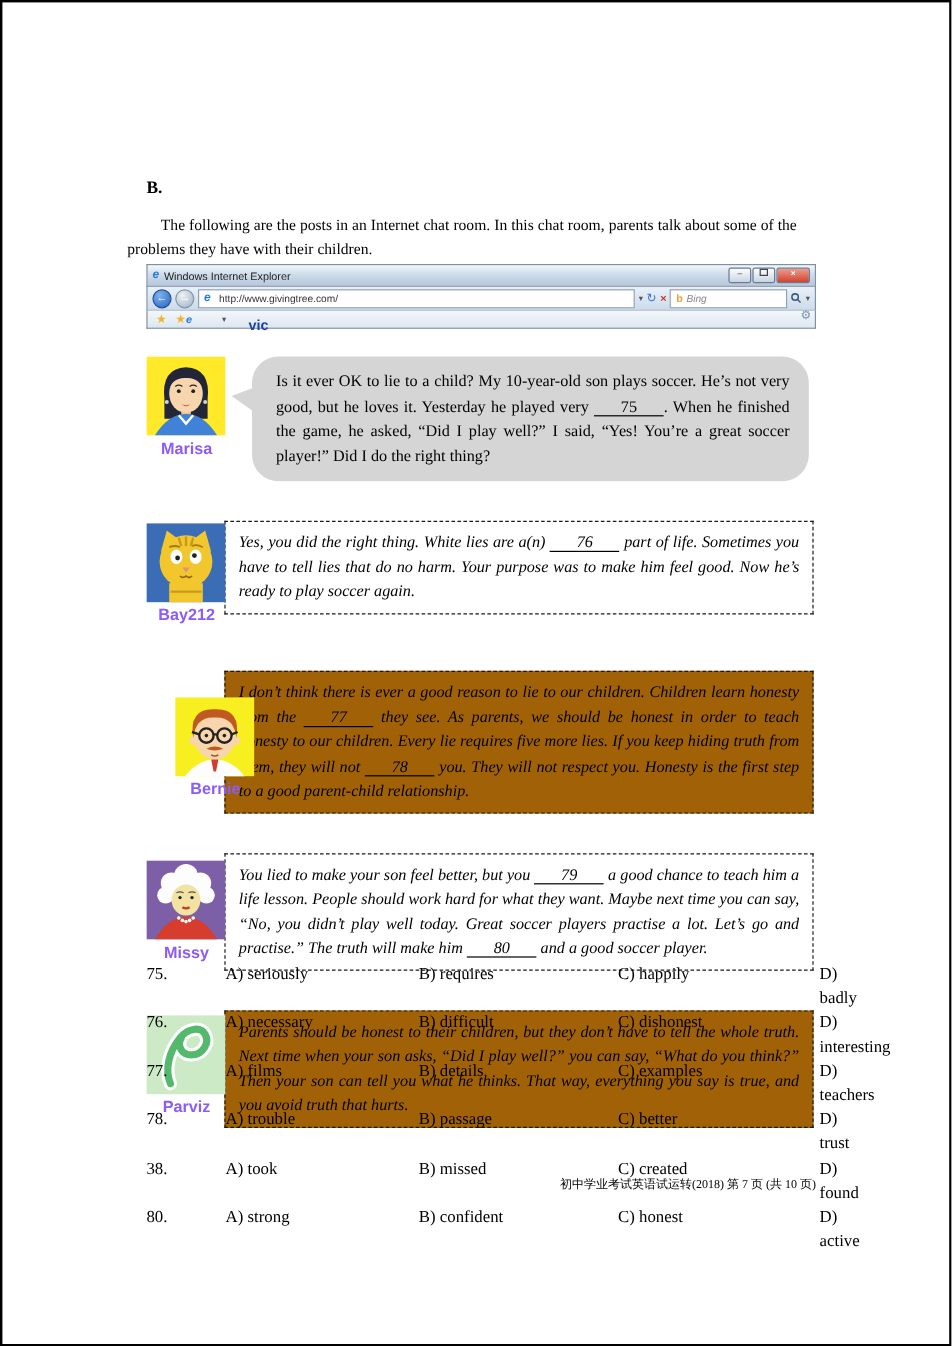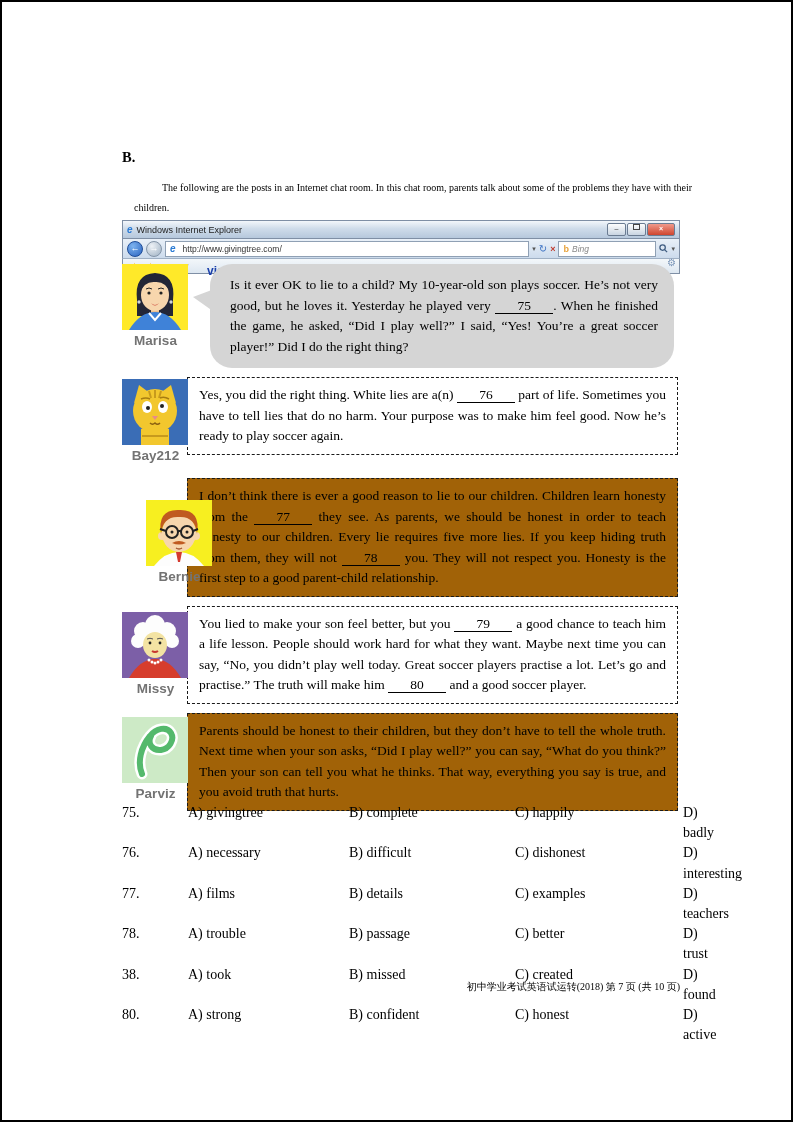--- a/index.html
+++ b/index.html
@@ -2,21 +2,21 @@
 <html><head>
 <meta charset="utf-8">
 <style>
   html,body{margin:0;padding:0;background:#ffffff;}
   .page{position:relative;width:793px;height:1122px;background:#fff;border:2px solid #000;
         box-sizing:border-box;font-family:"Liberation Serif",serif;color:#000;overflow:hidden;}
 
   
   .heading{position:absolute;left:120px;top:147px;width:560px;font-weight:bold;font-size:14.5px;display:flex;}
   .heading .sec-label{width:29px;flex:none;}
-  .intro{position:absolute;left:132px;top:176px;width:558px;font-size:10px;line-height:19.5px;
+  .intro{position:absolute;left:104px;top:176px;width:558px;font-size:13px;line-height:19.5px;
          text-align:justify;text-indent:28px;}
 
   
   .browser{position:absolute;left:120px;top:218px;width:558px;font-family:"Liberation Sans",sans-serif;}
   .titlebar{height:17px;background:linear-gradient(#f3f7fb,#cfdcea 45%,#b6c8dc);border:1px solid #7f8fa5;
             border-bottom:none;display:flex;align-items:center;padding:0 4px;font-size:9px;color:#222;}
   .ie-e{color:#2b7bd4;font-weight:bold;font-style:italic;font-size:10px;margin-right:4px;}
   .win-buttons{margin-left:auto;display:flex;align-items:center;}
   .win-btn{width:17px;height:11px;border:1px solid #6b7c92;border-radius:2px;margin-left:1px;
            background:linear-gradient(#fdfdfd,#c9d5e2);font-size:7px;line-height:10px;text-align:center;color:#333;}
@@ -42,27 +42,27 @@
   .fav-e{color:#2b7bd4;font-weight:bold;font-size:9px;font-style:italic;}
 
   
   .posts{position:absolute;left:120px;top:262px;width:558px;}
   .tools-icon{position:absolute;right:4px;top:-7px;font-size:10px;color:#7a95b8;}
   .heading-fragment{position:absolute;left:85px;top:0;color:#1a3faa;font-weight:bold;
                     font-family:"Liberation Sans",sans-serif;font-size:12px;z-index:1;}
   .post-row{position:relative;margin-bottom:9px;min-height:92px;}
   .avatar-block{position:absolute;left:0;top:0;width:67px;text-align:center;}
   .avatar{width:66px;height:66px;display:block;}
-  .avatar-label{font-family:"Liberation Sans",sans-serif;font-weight:bold;color:#737373;font-size:13.5px;margin-top:3px;}
-  .post-text{font-size:13.5px;line-height:20.5px;text-align:justify;}
+  .avatar-label{font-family:"Liberation Sans",sans-serif;font-weight:bold;color:#8b5cf6;font-size:13.5px;margin-top:3px;}
+  .post-text{font-size:13.5px;line-height:20.5px;text-align:justify;margin-top:33px;}
   .bubble{position:relative;margin-left:88px;width:464px;box-sizing:border-box;background:#d5d5d5;
           border-radius:22px;padding:11px 16px 11px 20px;z-index:2;}
   .bubble::before{content:"";position:absolute;left:-17px;top:24px;width:0;height:0;
           border-top:9px solid transparent;border-bottom:17px solid transparent;border-right:24px solid #d5d5d5;}
-  .postbox{margin-left:65px;width:491px;box-sizing:border-box;border:1.6px dashed #1a1a1a;padding:7px 11px;}
+  .postbox{margin-left:65px;width:491px;box-sizing:border-box;border:1.6px dashed #1a1a1a;padding:7px 11px;font-style:italic;}
   .postbox.gray{background:#a16207;}
   .postbox.white{background:#fff;}
   .blank{display:inline-block;min-width:50px;text-align:center;border-bottom:1.3px solid #000;
          line-height:15px;padding:0 4px;}
 
   
   .options{position:absolute;left:120px;top:801px;width:558px;}
   .opt-row{display:grid;grid-template-columns:30px 125px 130px 132px auto;font-size:14px;line-height:20.2px;gap:36px;}
 
   
@@ -231,22 +231,22 @@
         </svg>
         <div class="avatar-label">Parviz</div>
       </div>
       <div class="postbox gray post-text"><span>Parents should be honest to their children, but they don’t have to tell the whole truth. Next time when your son asks, “Did I play well?” you can say, “What do you think?” Then your son can tell you what he thinks. That way, everything you say is true, and you avoid truth that hurts.</span></div>
     </div>
   </div>
 
   <div class="options">
       <div class="opt-row">
         <span class="opt-cell">75.</span>
-        <span class="opt-cell">A) givingtree</span>
-        <span class="opt-cell">B) complete</span>
+        <span class="opt-cell">A) seriously</span>
+        <span class="opt-cell">B) requires</span>
         <span class="opt-cell">C) happily</span>
         <span class="opt-cell">D) badly</span>
       </div>
       <div class="opt-row">
         <span class="opt-cell">76.</span>
         <span class="opt-cell">A) necessary</span>
         <span class="opt-cell">B) difficult</span>
         <span class="opt-cell">C) dishonest</span>
         <span class="opt-cell">D) interesting</span>
       </div>

